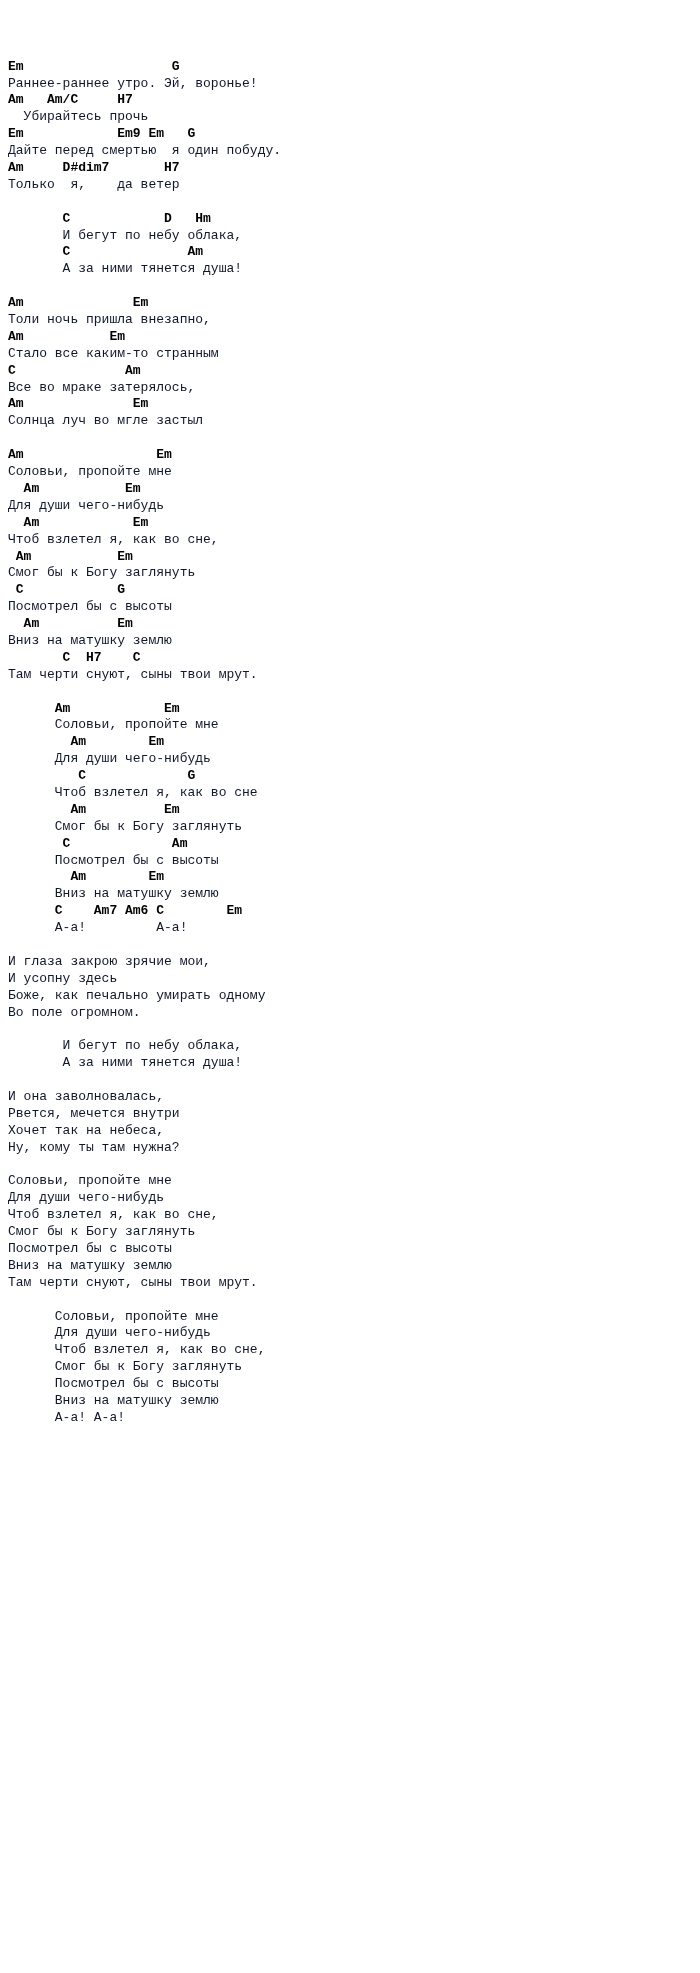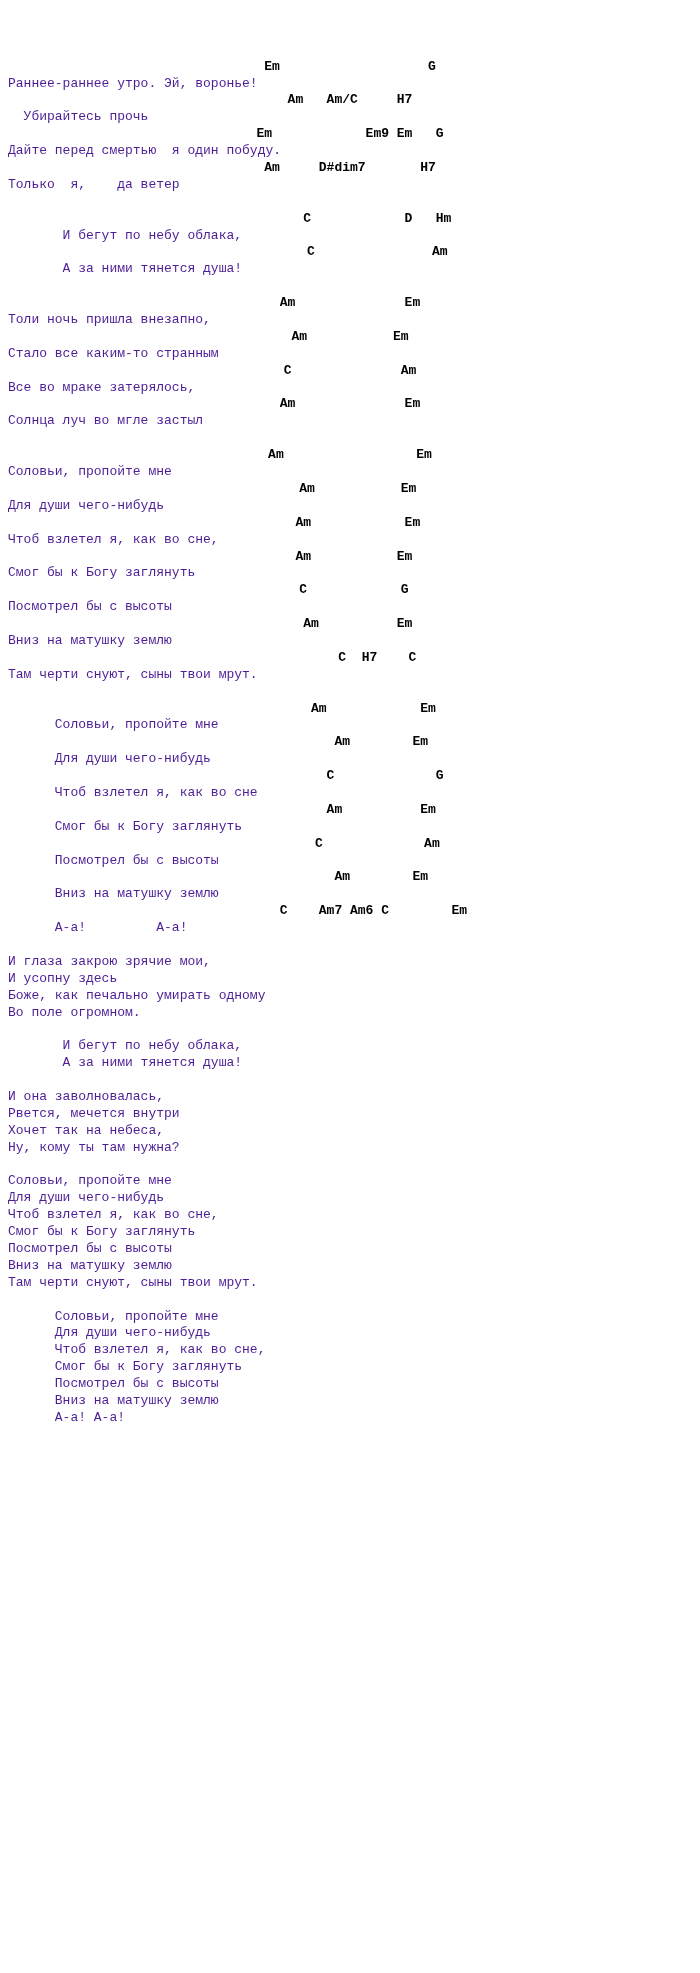--- a/index.html
+++ b/index.html
@@ -7,24 +7,23 @@
       padding: 8px;
       background: #ffffff;
       font-family: "Courier New", Courier, monospace;
       font-size: 13px;
       line-height: 1.3;
       color: #000000;
       white-space: pre;
     }
     .chord {
       font-weight: bold;
-      text-align: center;
     }
     .lyric {
-      color: #4c1d95;
+      color: #0f172a;
     }
   </style>
 </head>
 <body>
 
 
 <div id="song-container"><div class="chord">Em                   G</div><div class="lyric">Раннее-раннее утро. Эй, воронье!</div><div class="chord">Am   Am/C     H7</div><div class="lyric">  Убирайтесь прочь</div><div class="chord">Em            Em9 Em   G</div><div class="lyric">Дайте перед смертью  я один побуду.</div><div class="chord">Am     D#dim7       H7</div><div class="lyric">Только  я,    да ветер</div><div>&nbsp;</div><div class="chord">       C            D   Hm</div><div class="lyric">       И бегут по небу облака,</div><div class="chord">       C               Am</div><div class="lyric">       А за ними тянется душа!</div><div>&nbsp;</div><div class="chord">Am              Em</div><div class="lyric">Толи ночь пришла внезапно,</div><div class="chord">Am           Em</div><div class="lyric">Стало все каким-то странным</div><div class="chord">C              Am</div><div class="lyric">Все во мраке затерялось,</div><div class="chord">Am              Em</div><div class="lyric">Солнца луч во мгле застыл</div><div>&nbsp;</div><div class="chord">Am                 Em</div><div class="lyric">Соловьи, пропойте мне</div><div class="chord">  Am           Em</div><div class="lyric">Для души чего-нибудь</div><div class="chord">  Am            Em</div><div class="lyric">Чтоб взлетел я, как во сне,</div><div class="chord"> Am           Em</div><div class="lyric">Смог бы к Богу заглянуть</div><div class="chord"> C            G</div><div class="lyric">Посмотрел бы с высоты</div><div class="chord">  Am          Em</div><div class="lyric">Вниз на матушку землю</div><div class="chord">       C  H7    C</div><div class="lyric">Там черти снуют, сыны твои мрут.</div><div>&nbsp;</div><div class="chord">      Am            Em</div><div class="lyric">      Соловьи, пропойте мне</div><div class="chord">        Am        Em</div><div class="lyric">      Для души чего-нибудь</div><div class="chord">         C             G</div><div class="lyric">      Чтоб взлетел я, как во сне</div><div class="chord">        Am          Em</div><div class="lyric">      Смог бы к Богу заглянуть</div><div class="chord">       C             Am</div><div class="lyric">      Посмотрел бы с высоты</div><div class="chord">        Am        Em</div><div class="lyric">      Вниз на матушку землю</div><div class="chord">      C    Am7 Am6 C        Em</div><div class="lyric">      А-а!         А-а!</div><div>&nbsp;</div><div class="lyric">И глаза закрою зрячие мои,</div><div class="lyric">И усопну здесь</div><div class="lyric">Боже, как печально умирать одному</div><div class="lyric">Во поле огромном.</div><div>&nbsp;</div><div class="lyric">       И бегут по небу облака,</div><div class="lyric">       А за ними тянется душа!</div><div>&nbsp;</div><div class="lyric">И она заволновалась,</div><div class="lyric">Рвется, мечется внутри</div><div class="lyric">Хочет так на небеса,</div><div class="lyric">Ну, кому ты там нужна?</div><div>&nbsp;</div><div class="lyric">Соловьи, пропойте мне</div><div class="lyric">Для души чего-нибудь</div><div class="lyric">Чтоб взлетел я, как во сне,</div><div class="lyric">Смог бы к Богу заглянуть</div><div class="lyric">Посмотрел бы с высоты</div><div class="lyric">Вниз на матушку землю</div><div class="lyric">Там черти снуют, сыны твои мрут.</div><div>&nbsp;</div><div class="lyric">      Соловьи, пропойте мне</div><div class="lyric">      Для души чего-нибудь</div><div class="lyric">      Чтоб взлетел я, как во сне,</div><div class="lyric">      Смог бы к Богу заглянуть</div><div class="lyric">      Посмотрел бы с высоты</div><div class="lyric">      Вниз на матушку землю</div><div class="lyric">      А-а! А-а!</div></div>
 
 
 

